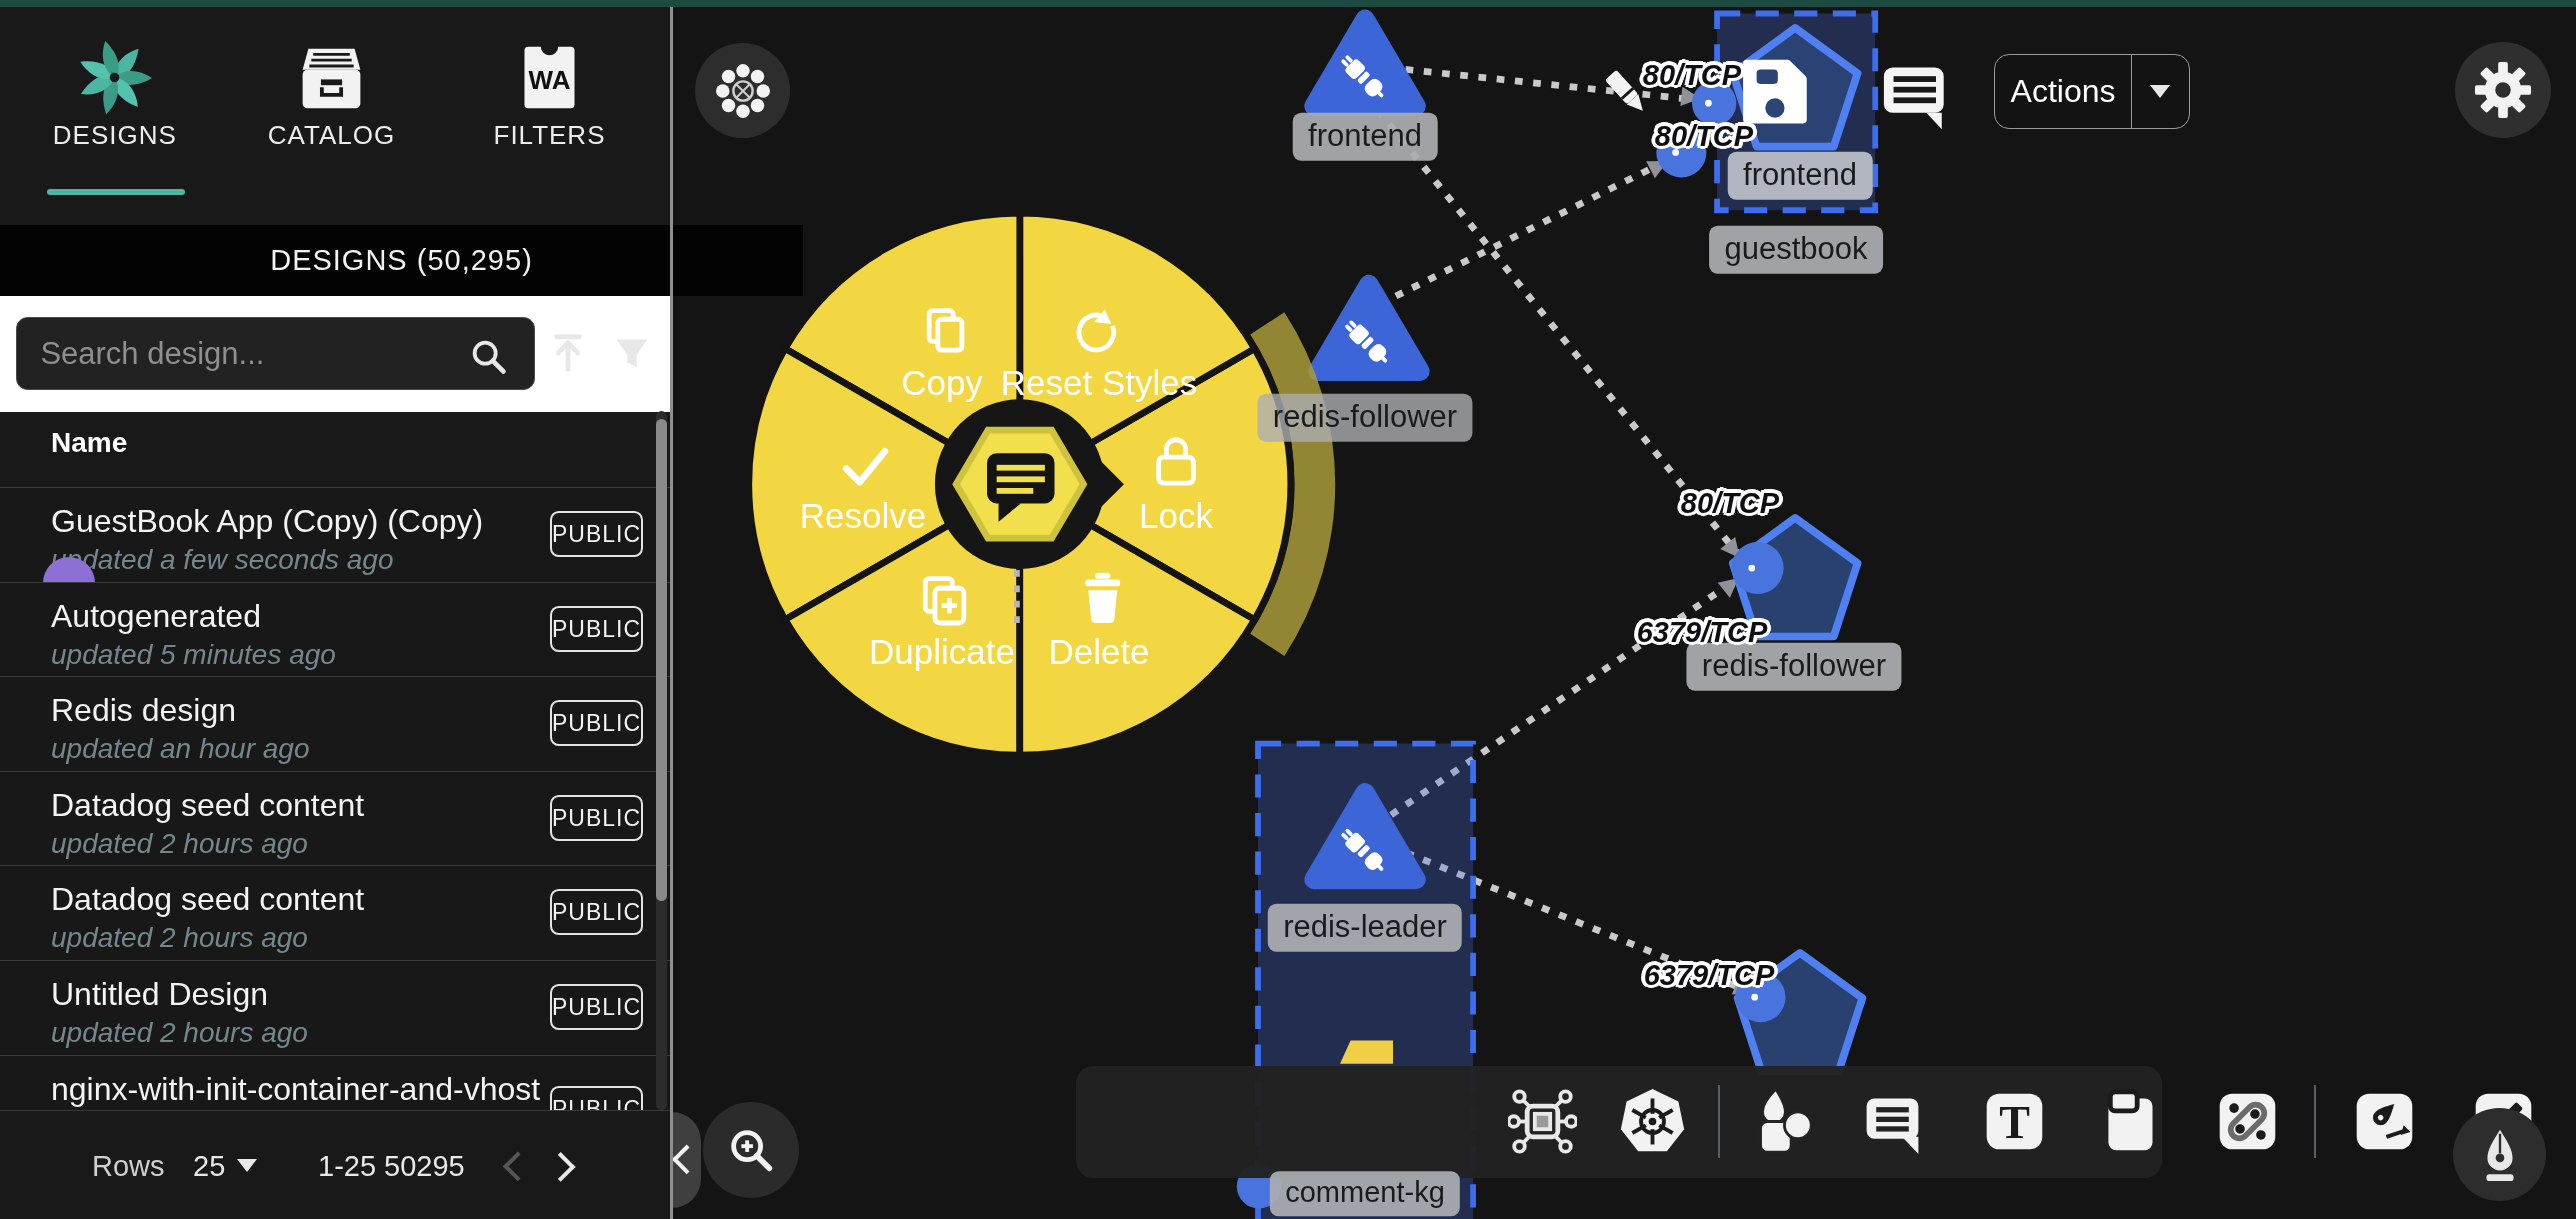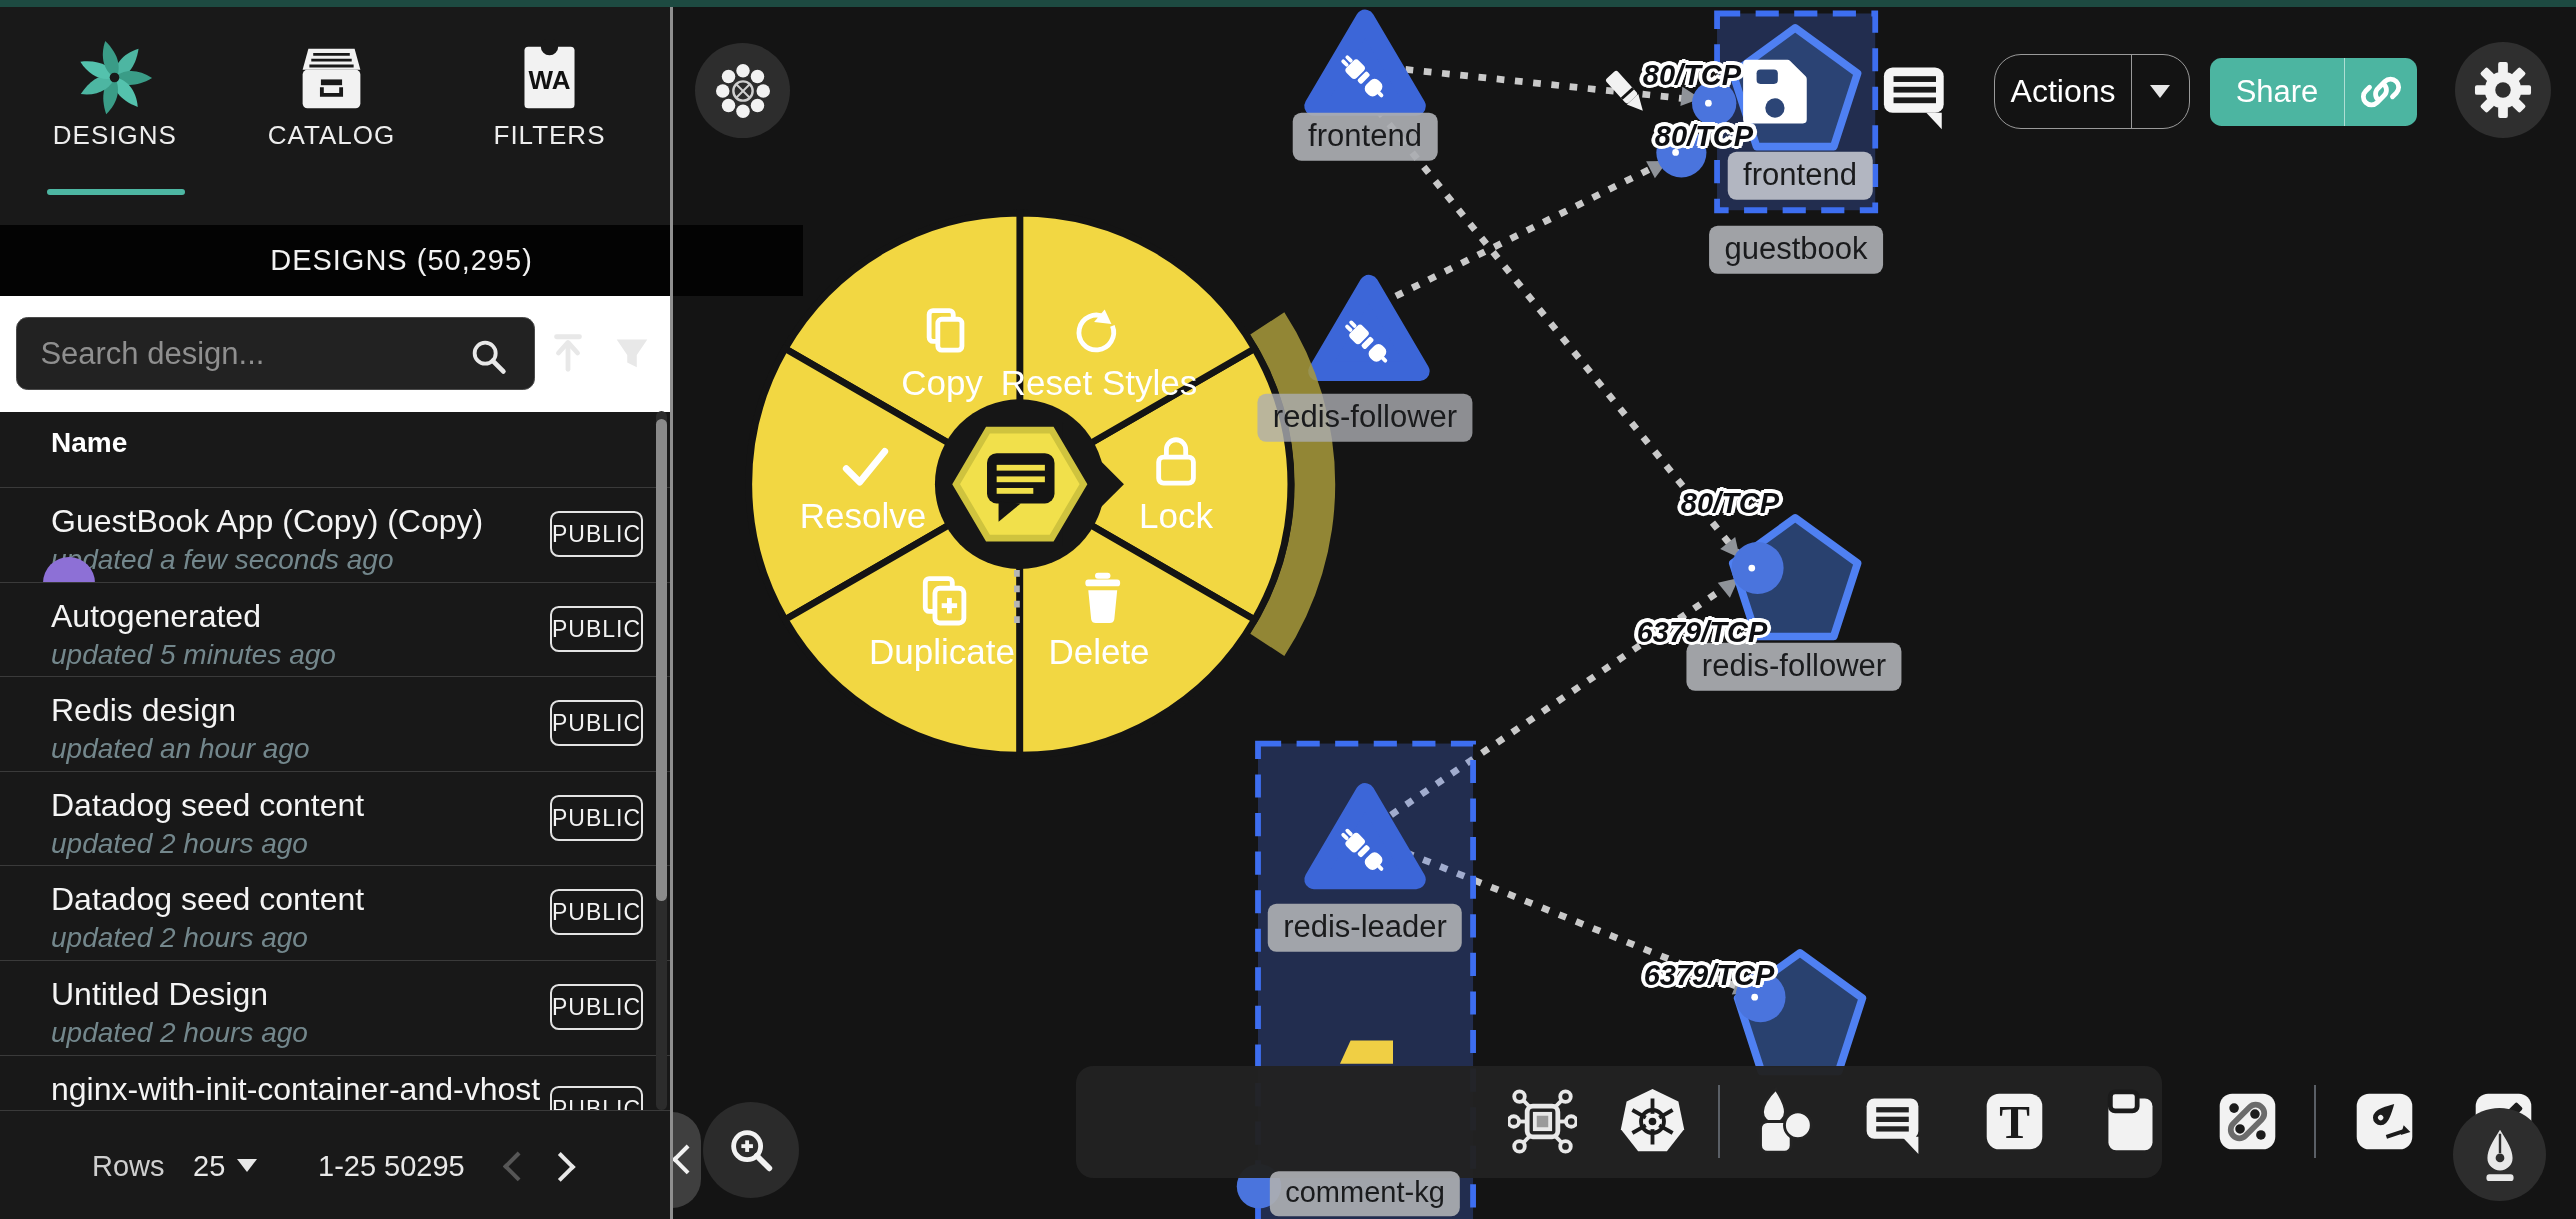--- a/index.html
+++ b/index.html
@@ -46,21 +46,21 @@
      color:#0e0f12;z-index:6;white-space:nowrap;
      text-shadow:-2.9px -2.9px 0 #fff,2.9px -2.9px 0 #fff,-2.9px 2.9px 0 #fff,2.9px 2.9px 0 #fff,-3.9px 0 0 #fff,3.9px 0 0 #fff,0 -3.9px 0 #fff,0 3.9px 0 #fff;margin-top:17px;}
   .rlabel{position:absolute;transform:translate(-50%,-50%);color:#fff;font-size:35px;z-index:8;white-space:nowrap;}
   
   #toolbar{left:404px;top:1066px;width:1086px;height:112px;background:rgba(34,34,34,0.97);border-radius:17.4px;z-index:20;}
   .tool{position:absolute;top:21px;width:69px;height:69px;cursor:pointer;}
   .tdiv{position:absolute;top:19.3px;width:1.9px;height:73px;background:#5a5f66;}
   
   .fab{border-radius:50%;background:#2d2d2d;display:flex;align-items:center;justify-content:center;z-index:25;cursor:pointer;}
   
-  #actions-btn{left:1322px;top:54px;width:194px;height:73px;border:1.9px solid #9a9a9a;border-radius:27px;
+  #actions-btn{left:1322px;top:54px;width:194px;height:73px;border:1.9px solid #9a9a9a;border-radius:15px;
      display:flex;align-items:center;z-index:25;background:rgba(18,18,18,0.4);cursor:pointer;}
   #actions-btn .lbl{width:136px;text-align:center;color:#fff;font-size:32px;}
   #actions-btn .caret-box{width:56px;height:100%;border-left:1.9px solid #9a9a9a;display:flex;align-items:center;justify-content:center;}
   #share-btn{left:1538px;top:58px;width:207px;height:68px;background:#4cb5a1;border-radius:11.6px;
      display:flex;align-items:center;z-index:25;cursor:pointer;}
   #share-btn .lbl{width:134px;text-align:center;color:#fff;font-size:31px;}
   #share-btn .link-box{width:71px;height:100%;border-left:1.9px solid rgba(255,255,255,0.55);
      display:flex;align-items:center;justify-content:center;}
 </style>
 </head>
@@ -473,28 +473,20 @@
         <rect x="-14" y="20" width="28" height="7" rx="3" fill="#e8e8e8"></rect>
       </svg>
     </div>
 
     <div class="abs" id="actions-btn">
       <div class="lbl">Actions</div>
       <div class="caret-box">
         <span class="caret"></span>
       </div>
     </div>
-    <div class="abs" id="share-btn">
-      <div class="lbl">Share</div>
-      <div class="link-box">
-        <svg width="42" height="42" viewBox="-22 -22 44 44">
-          <path d="M-3,8 a8,8 0 0 1 0,-12 l7,-7 a8,8 0 0 1 12,12 l-4,4 M3,-8 a8,8 0 0 1 0,12 l-7,7 a8,8 0 0 1 -12,-12 l4,-4" fill="none" stroke="#fff" stroke-width="5" stroke-linecap="round"></path>
-        </svg>
-      </div>
-    </div>
     <div class="abs fab" style="left:1783px;top:42px;width:96px;height:96px;background:#2f2f2f;">
       <svg width="58" height="58" viewBox="-30 -30 60 60">
         <g fill="#f2f2f2">
           <rect x="-5" y="-29" width="10" height="12" rx="2"></rect>
           <rect x="-5" y="17" width="10" height="12" rx="2"></rect>
           <rect x="-29" y="-5" width="12" height="10" rx="2"></rect>
           <rect x="17" y="-5" width="12" height="10" rx="2"></rect>
           <g transform="rotate(45)">
             <rect x="-5" y="-29" width="10" height="12" rx="2"></rect>
             <rect x="-5" y="17" width="10" height="12" rx="2"></rect>

